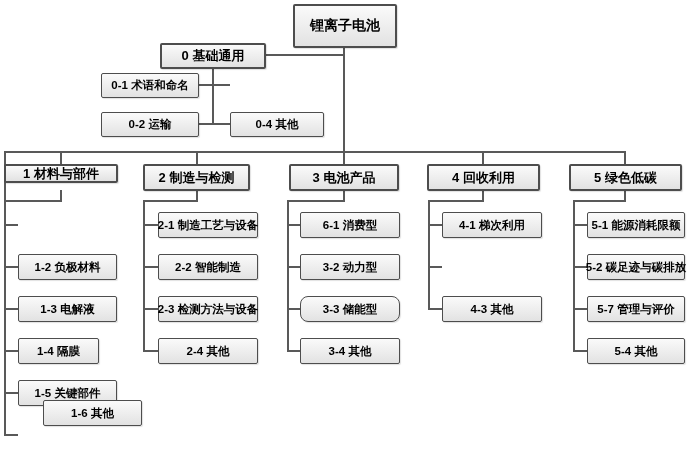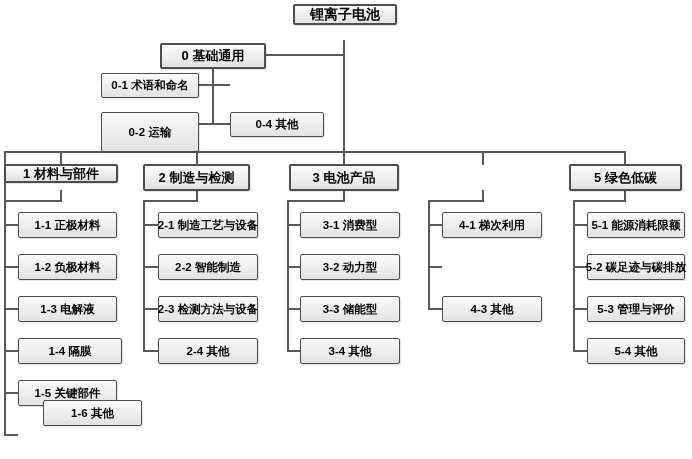--- a/index.html
+++ b/index.html
@@ -74,50 +74,50 @@
   <div class="line h" style="left:428px;top:308px;width:14px;"></div>
 
   <div class="line v" style="left:624px;top:190px;height:12px;"></div>
   <div class="line h" style="left:573px;top:200px;width:53px;"></div>
   <div class="line v" style="left:573px;top:200px;height:151px;"></div>
   <div class="line h" style="left:573px;top:224px;width:14px;"></div>
   <div class="line h" style="left:573px;top:266px;width:14px;"></div>
   <div class="line h" style="left:573px;top:308px;width:14px;"></div>
   <div class="line h" style="left:573px;top:350px;width:14px;"></div>
 
-  <div class="node root" style="left:293px;top:4px;width:104px;height:21px;font-family:Liberation Serif, serif;">锂离子电池</div>
+  <div class="node root" style="left:293px;top:4px;width:104px;height:44px;font-family:Liberation Serif, serif;">锂离子电池</div>
 
   <div class="node cat" style="left:160px;top:43px;width:106px;height:26px;">0 基础通用</div>
   <div class="node child" style="left:101px;top:73px;width:98px;height:25px;">0-1 术语和命名</div>
-  <div class="node child" style="left:101px;top:112px;width:98px;height:40px;">0-2 运输</div>
+  <div class="node child" style="left:101px;top:112px;width:98px;height:25px;">0-2 运输</div>
   <div class="node child" style="left:230px;top:112px;width:94px;height:25px;">0-4 其他</div>
 
   <div class="node cat" style="left:4px;top:164px;width:114px;height:19px;">1 材料与部件</div>
   <div class="node cat" style="left:143px;top:164px;width:107px;height:27px;">2 制造与检测</div>
   <div class="node cat" style="left:289px;top:164px;width:110px;height:27px;">3 电池产品</div>
+  <div class="node cat" style="left:427px;top:164px;width:113px;height:27px;">4 回收利用</div>
   <div class="node cat" style="left:569px;top:164px;width:113px;height:27px;">5 绿色低碳</div>
 
-  <div class="node child" style="left:18px;top:212px;width:99px;height:26px;">1-1 正极材料</div>
   <div class="node child" style="left:18px;top:254px;width:99px;height:26px;">1-2 负极材料</div>
   <div class="node child" style="left:18px;top:296px;width:99px;height:26px;">1-3 电解液</div>
-  <div class="node child" style="left:18px;top:338px;width:104px;height:26px;">1-4 隔膜</div>
+  <div class="node child" style="left:18px;top:338px;width:81px;height:26px;">1-4 隔膜</div>
   <div class="node child" style="left:18px;top:380px;width:99px;height:26px;">1-5 关键部件</div>
   <div class="node child" style="left:18px;top:400px;width:99px;height:26px;margin-left:25px;">1-6 其他</div>
 
   <div class="node child" style="left:158px;top:212px;width:100px;height:26px;">2-1 制造工艺与设备</div>
   <div class="node child" style="left:158px;top:254px;width:100px;height:26px;">2-2 智能制造</div>
   <div class="node child" style="left:158px;top:296px;width:100px;height:26px;">2-3 检测方法与设备</div>
   <div class="node child" style="left:158px;top:338px;width:100px;height:26px;">2-4 其他</div>
 
-  <div class="node child" style="left:300px;top:212px;width:100px;height:26px;">3-1 消费型</div>
+  <div class="node child" style="left:300px;top:212px;width:100px;height:26px;">6-1 消费型</div>
   <div class="node child" style="left:300px;top:254px;width:100px;height:26px;">3-2 动力型</div>
-  <div class="node child" style="left:300px;top:296px;width:100px;height:26px;">3-3 储能型</div>
+  <div class="node child" style="left:300px;top:296px;width:100px;height:26px;border-radius:8px;">3-3 储能型</div>
   <div class="node child" style="left:300px;top:338px;width:100px;height:26px;">3-4 其他</div>
 
   <div class="node child" style="left:442px;top:212px;width:100px;height:26px;">4-1 梯次利用</div>
   <div class="node child" style="left:442px;top:296px;width:100px;height:26px;">4-3 其他</div>
 
   <div class="node child" style="left:587px;top:212px;width:98px;height:26px;">5-1 能源消耗限额</div>
   <div class="node child" style="left:587px;top:254px;width:98px;height:26px;">5-2 碳足迹与碳排放</div>
-  <div class="node child" style="left:587px;top:296px;width:98px;height:26px;">5-3 管理与评价</div>
+  <div class="node child" style="left:587px;top:296px;width:98px;height:26px;">5-7 管理与评价</div>
   <div class="node child" style="left:587px;top:338px;width:98px;height:26px;">5-4 其他</div>
 
 </div>
 
 </body></html>

